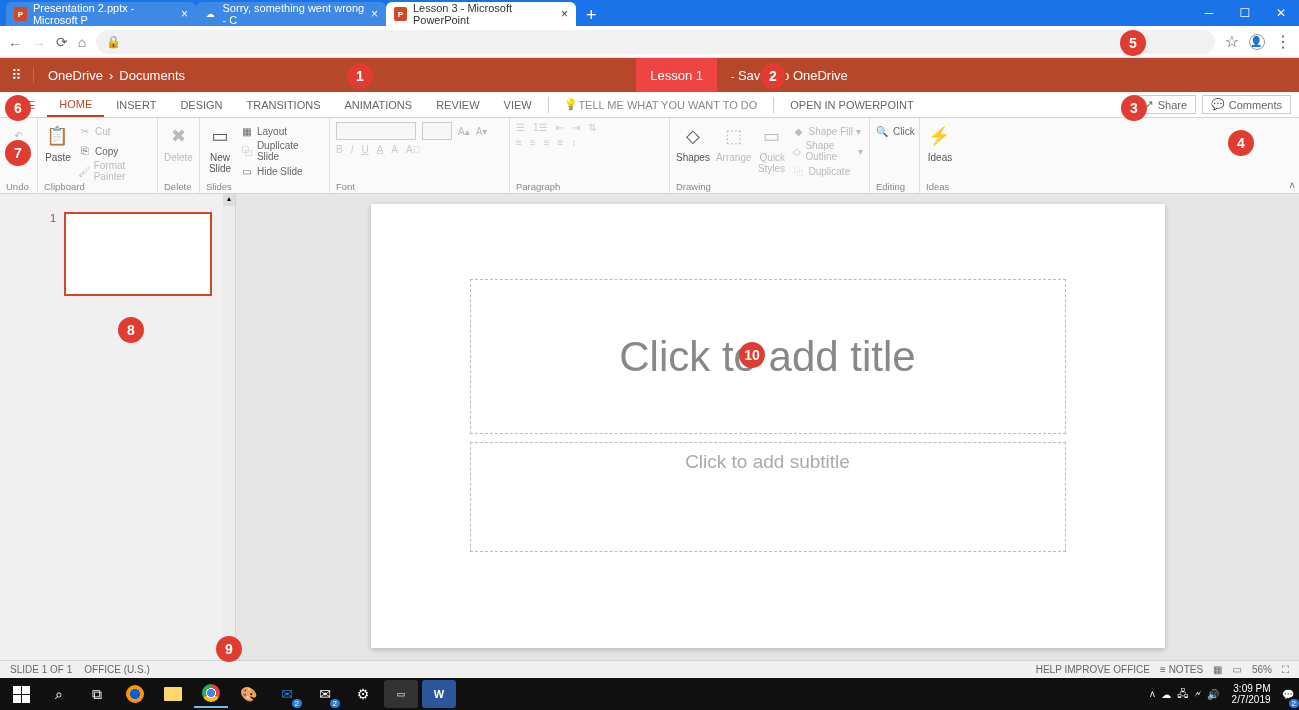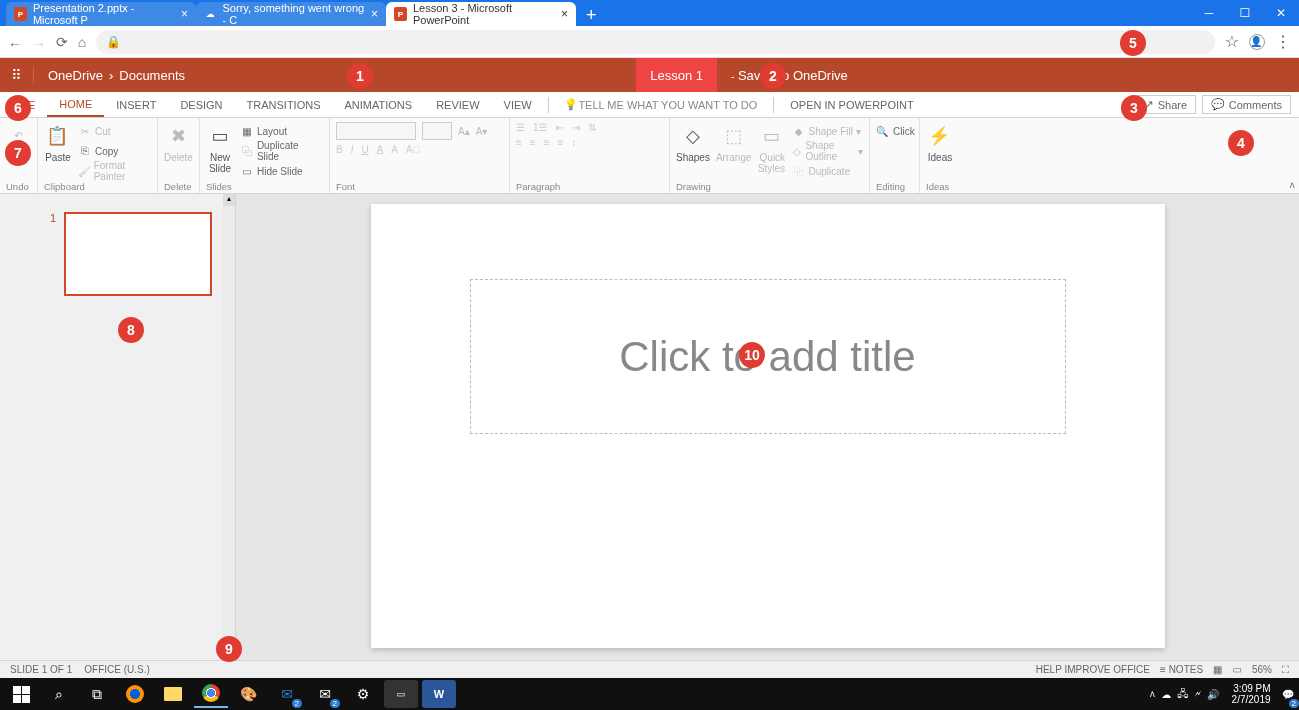--- a/index.html
+++ b/index.html
@@ -331,20 +331,23 @@
       <div class="thumb-scroll-up">▴</div>
     </div>
     <span class="thumb-num">1</span>
     <div class="thumb"></div>
   </div>
   <div class="canvas">
     <div class="slide">
       <div class="placeholder ph-title">
         <span>Click to add title</span>
       </div>
+      <div class="placeholder ph-sub">
+        <span>Click to add subtitle</span>
+      </div>
     </div>
   </div>
 </div>
 
 <div class="status-bar">
   <span>SLIDE 1 OF 1</span>
   <span>OFFICE (U.S.)</span>
   <div class="status-right">
     <span>HELP IMPROVE OFFICE</span>
     <span>≡ <span>NOTES</span></span>

